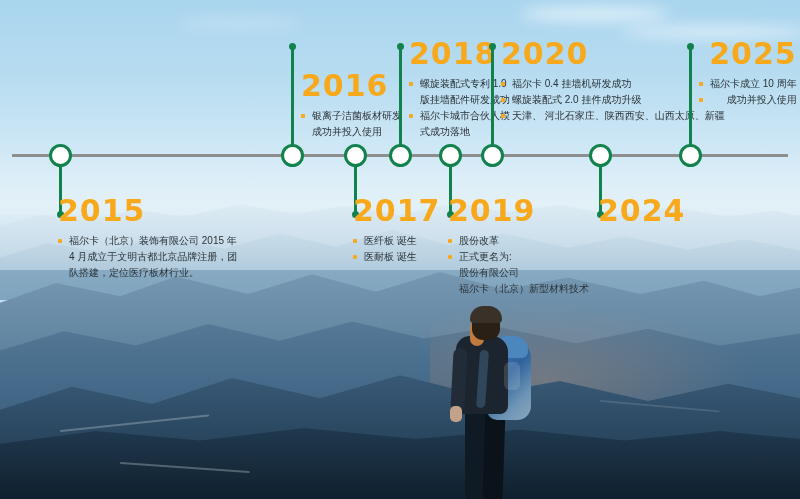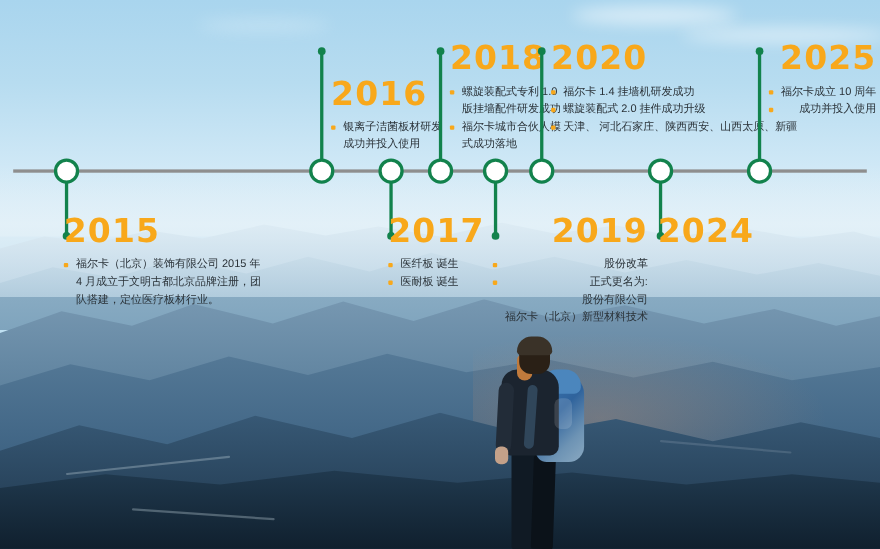--- a/index.html
+++ b/index.html
@@ -156,37 +156,37 @@
       <li>螺旋装配式专利 1.0</li>
       <li class="cont">版挂墙配件研发成功</li>
       <li>福尔卡城市合伙人模</li>
       <li class="cont">式成功落地</li>
     </ul>
   </div>
 
   <div class="stem" style="left:449px;top:164px;height:50px;"></div>
   <div class="stem-cap" style="left:447px;top:211px;"></div>
   <div class="node" style="left:439px;"></div>
-  <div class="block" style="left:448px;top:196px;text-align:right;">
+  <div class="block" style="left:448px;top:196px;">
     <div class="year">2019</div>
     <ul class="bullets">
       <li>股份改革</li>
       <li>正式更名为:</li>
       <li class="cont">股份有限公司</li>
       <li class="cont">福尔卡（北京）新型材料技术</li>
     </ul>
   </div>
 
   <div class="stem" style="left:491px;top:46px;height:102px;"></div>
   <div class="stem-cap" style="left:489px;top:43px;"></div>
   <div class="node" style="left:481px;"></div>
   <div class="block" style="left:501px;top:39px;">
     <div class="year">2020</div>
     <ul class="bullets">
-      <li>福尔卡 1.4 挂墙机研发成功</li>
+      <li>福尔卡 0.4 挂墙机研发成功</li>
       <li>螺旋装配式 2.0 挂件成功升级</li>
       <li>天津、 河北石家庄、陕西西安、山西太原、新疆</li>
     </ul>
   </div>
 
   <div class="stem" style="left:599px;top:164px;height:50px;"></div>
   <div class="stem-cap" style="left:597px;top:211px;"></div>
   <div class="node" style="left:589px;"></div>
   <div class="block" style="left:598px;top:196px;">
     <div class="year">2024</div>

